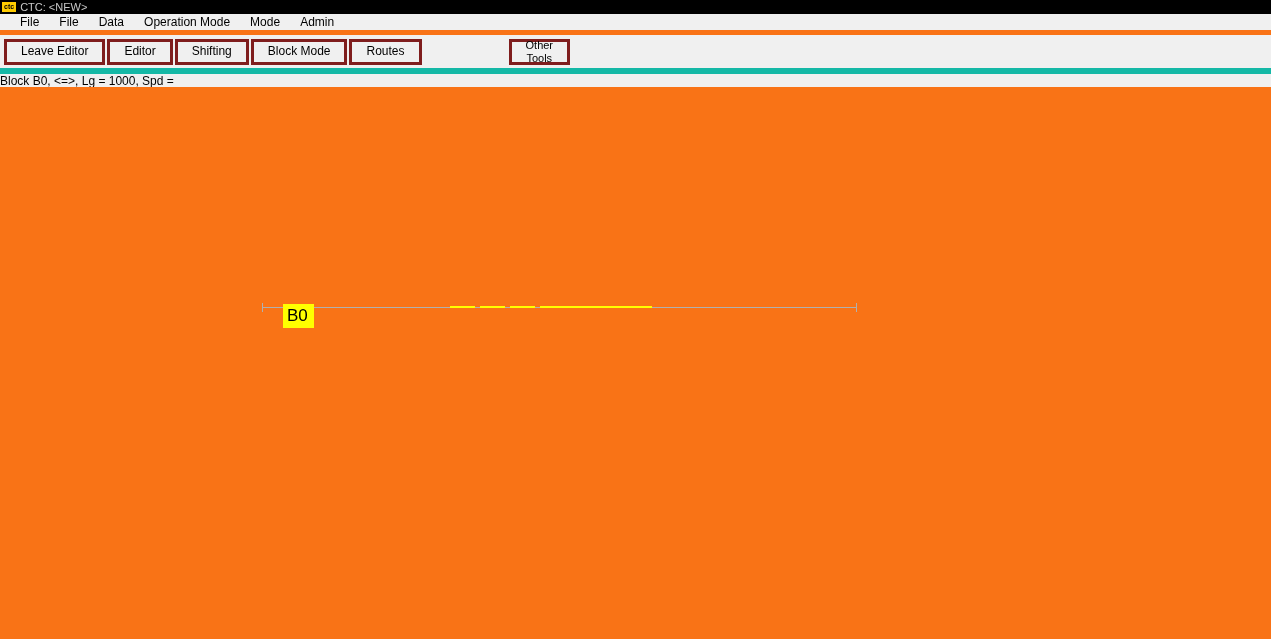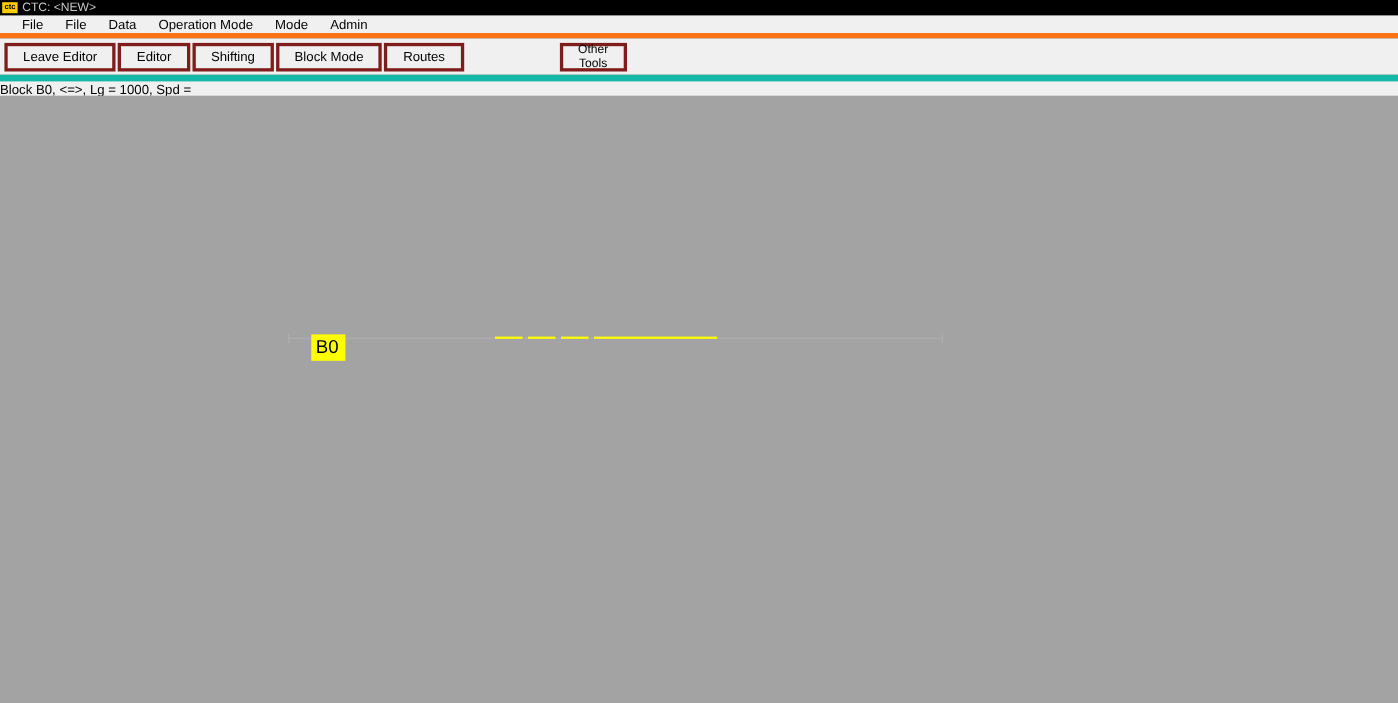--- a/index.html
+++ b/index.html
@@ -88,21 +88,21 @@
       color: #000;
       font-size: 12px;
       border-top: 6px solid #14b8a6;
     }
     .canvas-area {
       position: absolute;
       top: 87px;
       left: 0;
       right: 0;
       bottom: 0;
-      background: #a3a3a3;
+      background: #f97316;
       text-align: right;
     }
     .track-line {
       position: absolute;
       background: #b0b0b0;
       height: 1px;
     }
     .track-tick {
       position: absolute;
       background: #b0b0b0;

